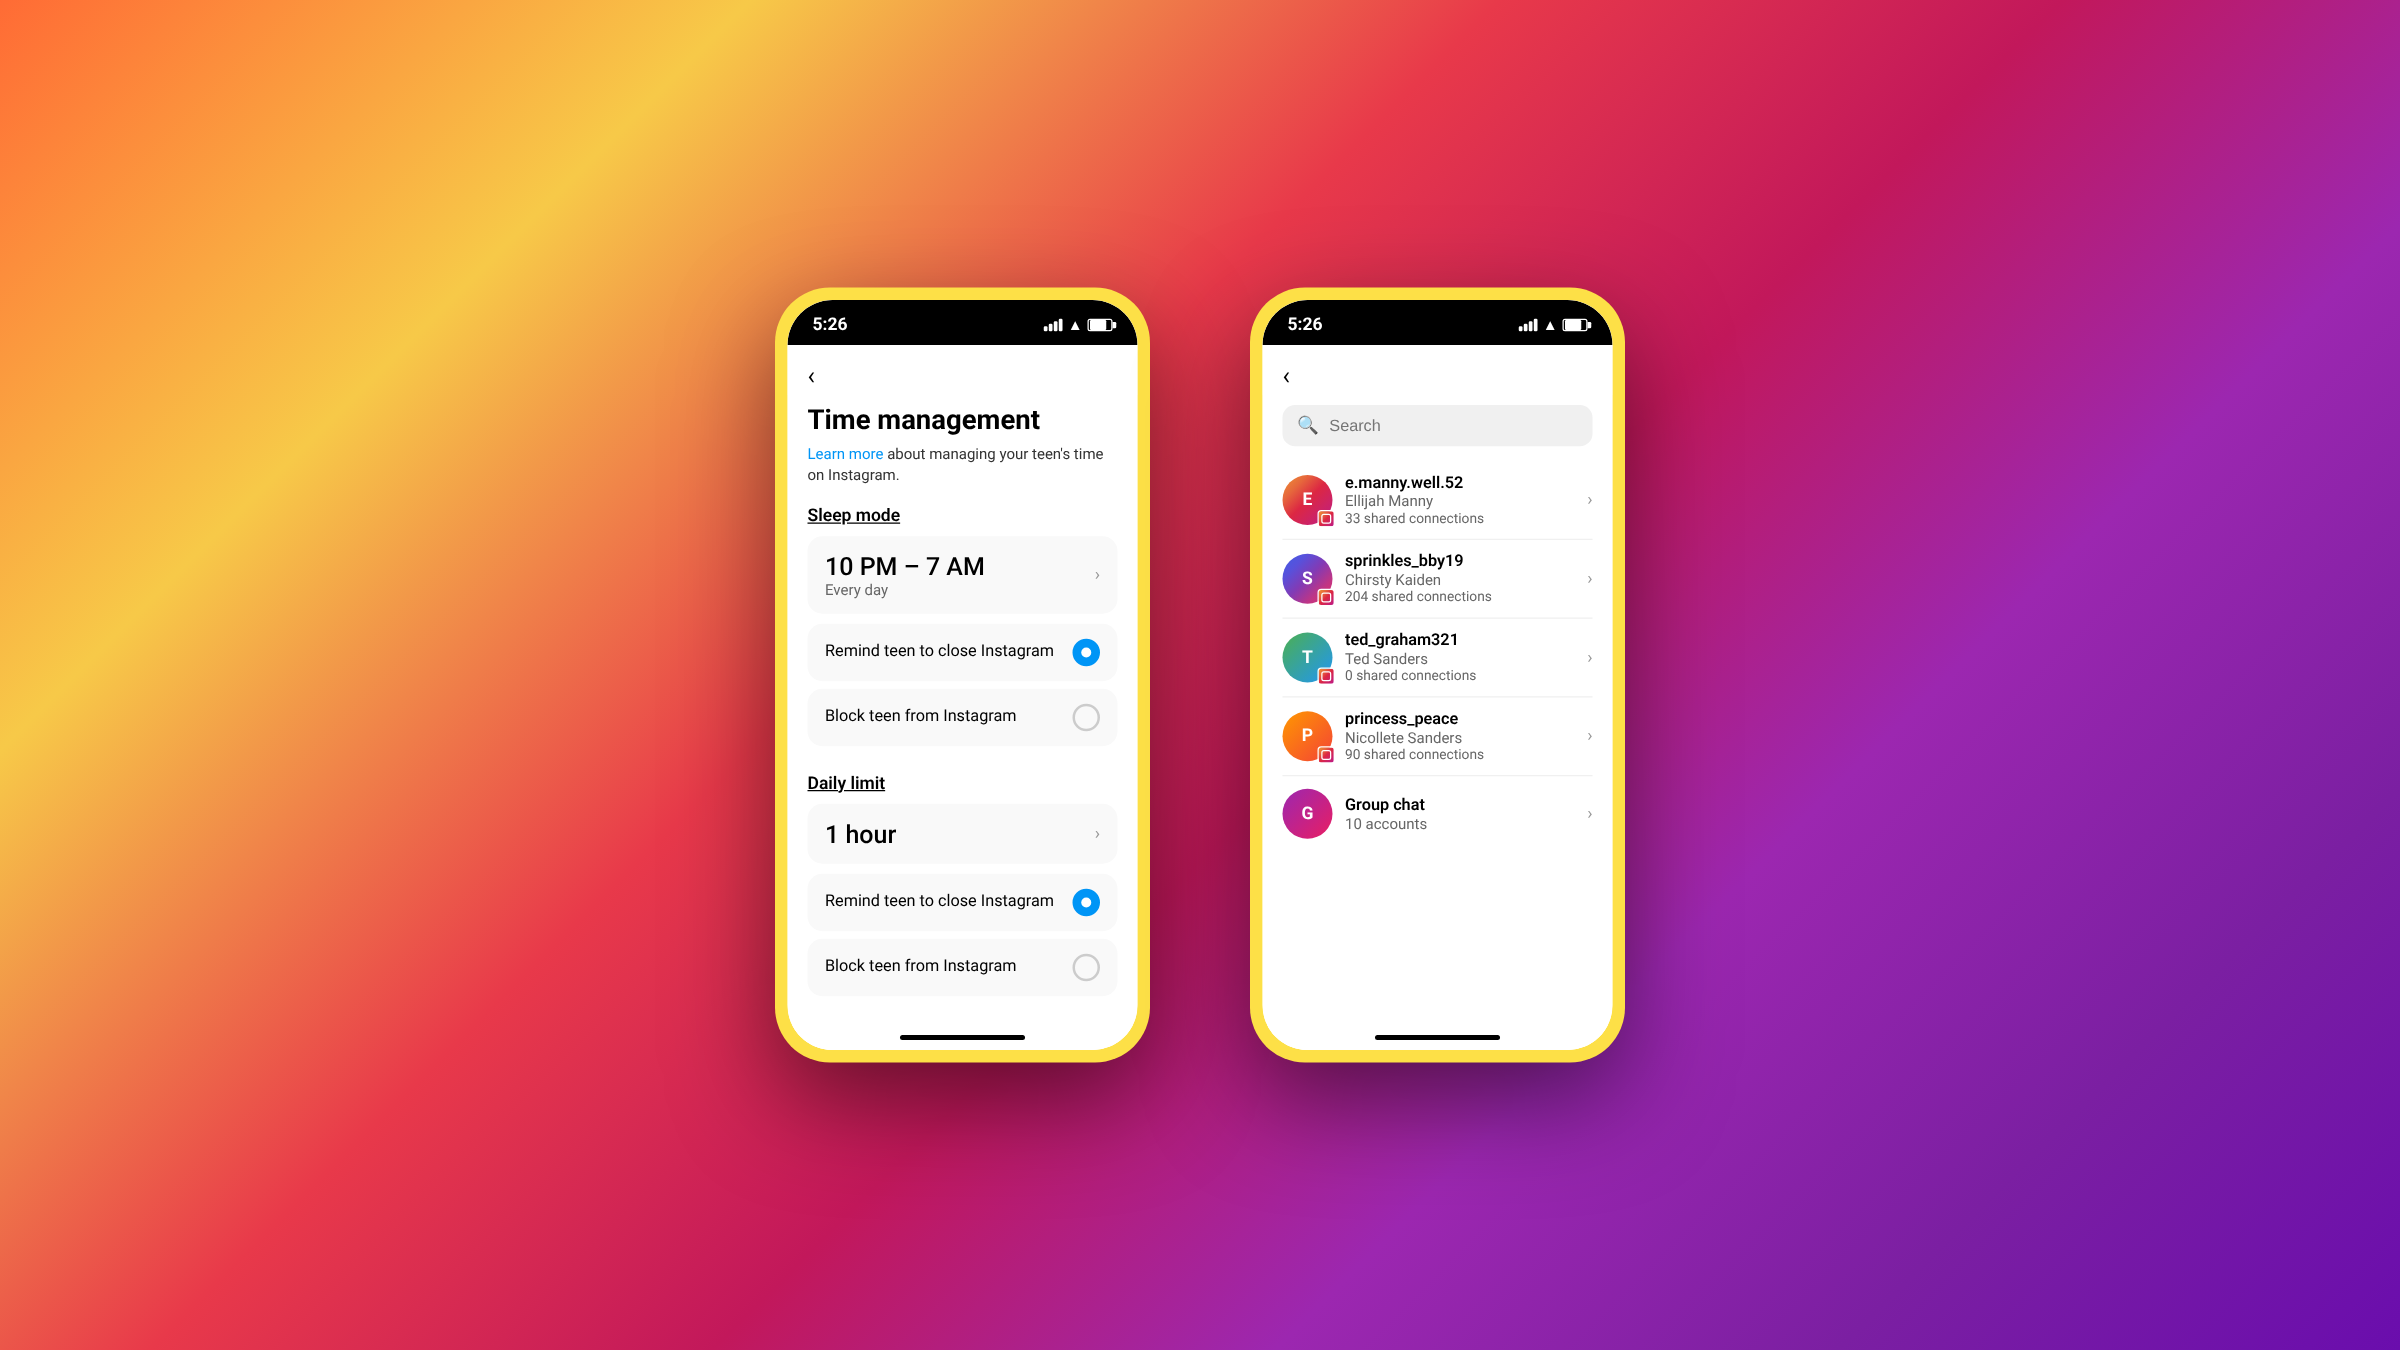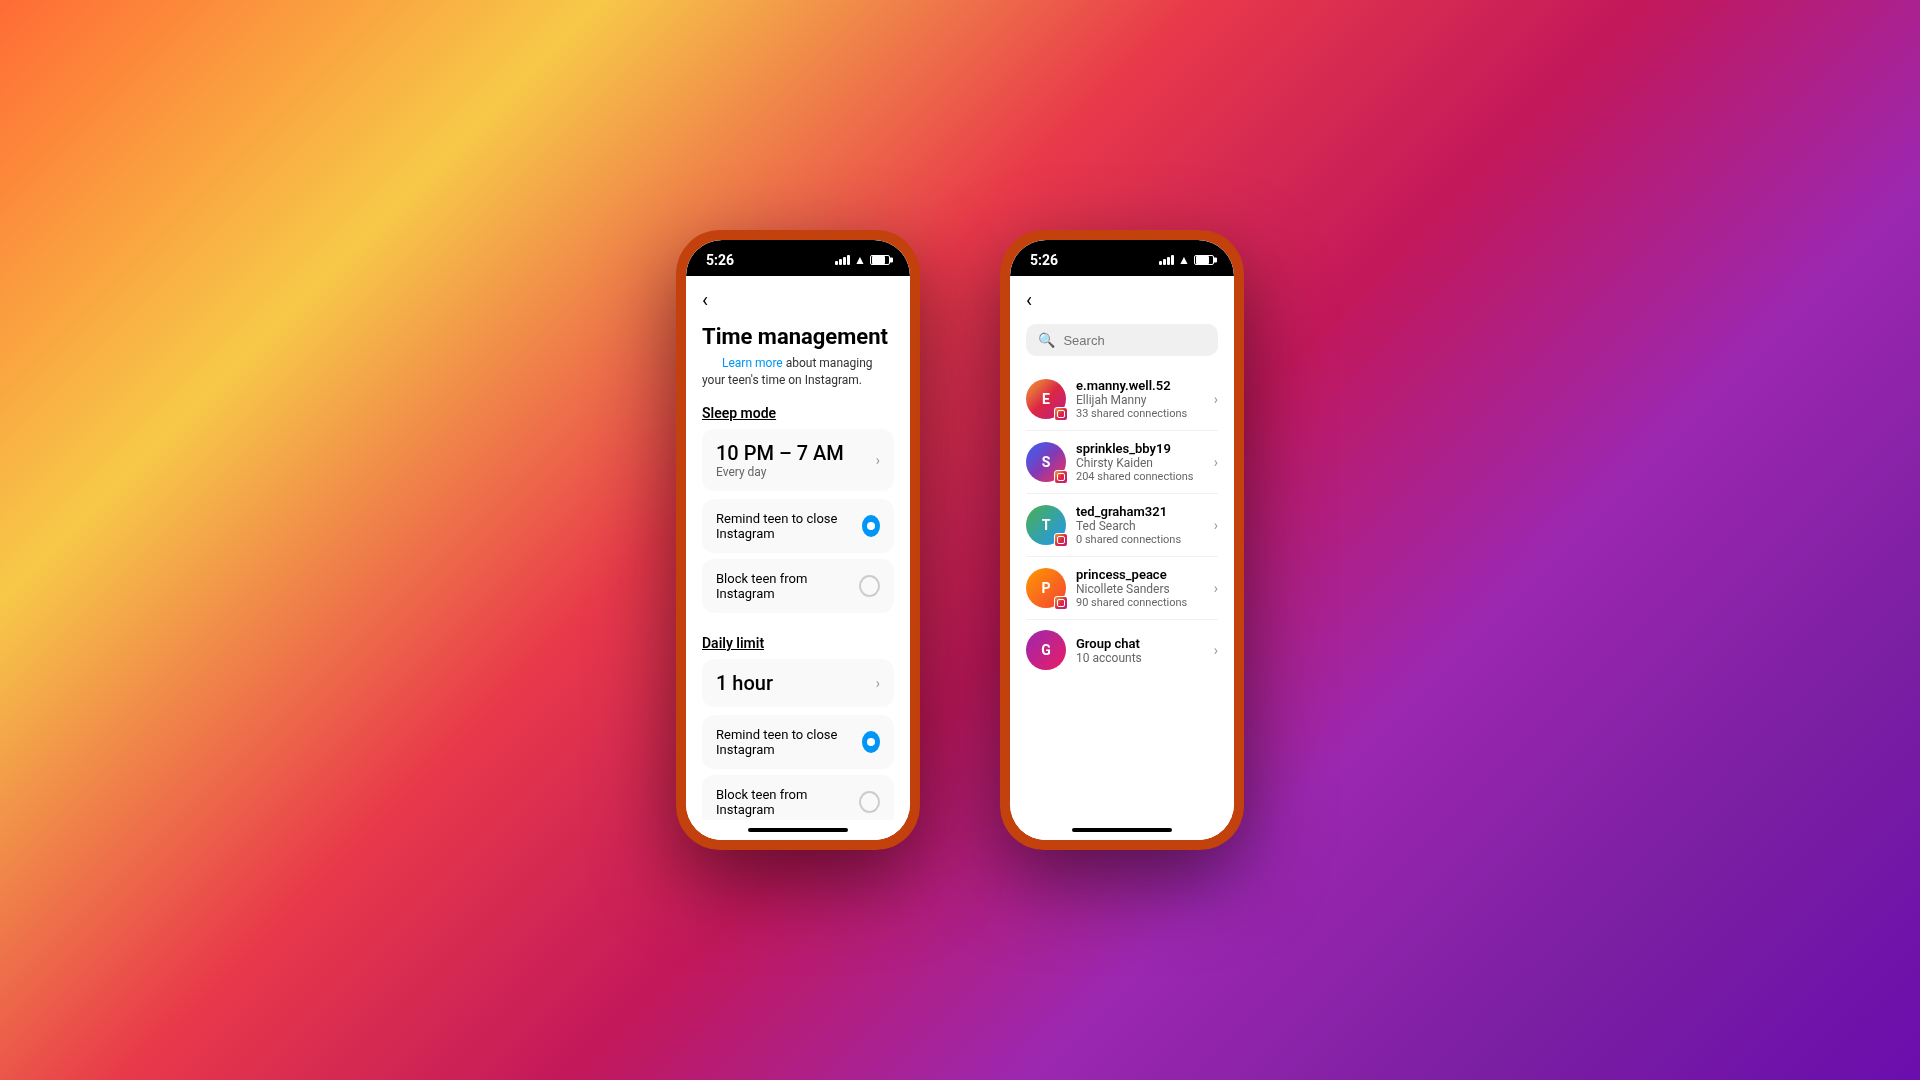--- a/index.html
+++ b/index.html
@@ -11,23 +11,23 @@
       font-family: -apple-system, BlinkMacSystemFont, 'Segoe UI', Roboto, sans-serif;
       background: linear-gradient(135deg, #ff6b35 0%, #f7c948 20%, #e8394a 40%, #c2185b 55%, #9c27b0 70%, #7b1fa2 85%, #6a0dad 100%);
       display: flex;
       align-items: center;
       justify-content: center;
       gap: 80px;
     }
 
     
     .phone {
-      width: 244px;
+      width: 300px;
       height: 620px;
-      background: #c2410c;
+      background: #fde047;
       border-radius: 44px;
       padding: 10px;
       box-shadow: 0 30px 80px rgba(0,0,0,0.5);
       position: relative;
     }
 
     .phone-screen {
       width: 100%;
       height: 100%;
       background: #fff;
@@ -105,21 +105,20 @@
     .subtitle-text {
       font-size: 12px;
       color: #333;
       line-height: 1.4;
       margin-bottom: 16px;
     }
 
     .link-text {
       color: #0095f6;
       text-decoration: none;
-      margin-left: 20px;
     }
 
     
     .section-heading {
       font-size: 14px;
       font-weight: 600;
       color: #000;
       margin-bottom: 8px;
       text-decoration: underline;
     }
@@ -515,21 +514,21 @@
           </div>
 
           <div class="chat-item">
             <div class="avatar avatar-c">T
               <div class="instagram-badge">
                 <div class="instagram-badge-icon"></div>
               </div>
             </div>
             <div class="chat-info">
               <div class="chat-username">ted_graham321</div>
-              <div class="chat-realname">Ted Search</div>
+              <div class="chat-realname">Ted Sanders</div>
               <div class="chat-connections">0 shared connections</div>
             </div>
             <span class="chevron-icon">›</span>
           </div>
 
           <div class="chat-item">
             <div class="avatar avatar-d">P
               <div class="instagram-badge">
                 <div class="instagram-badge-icon"></div>
               </div>

